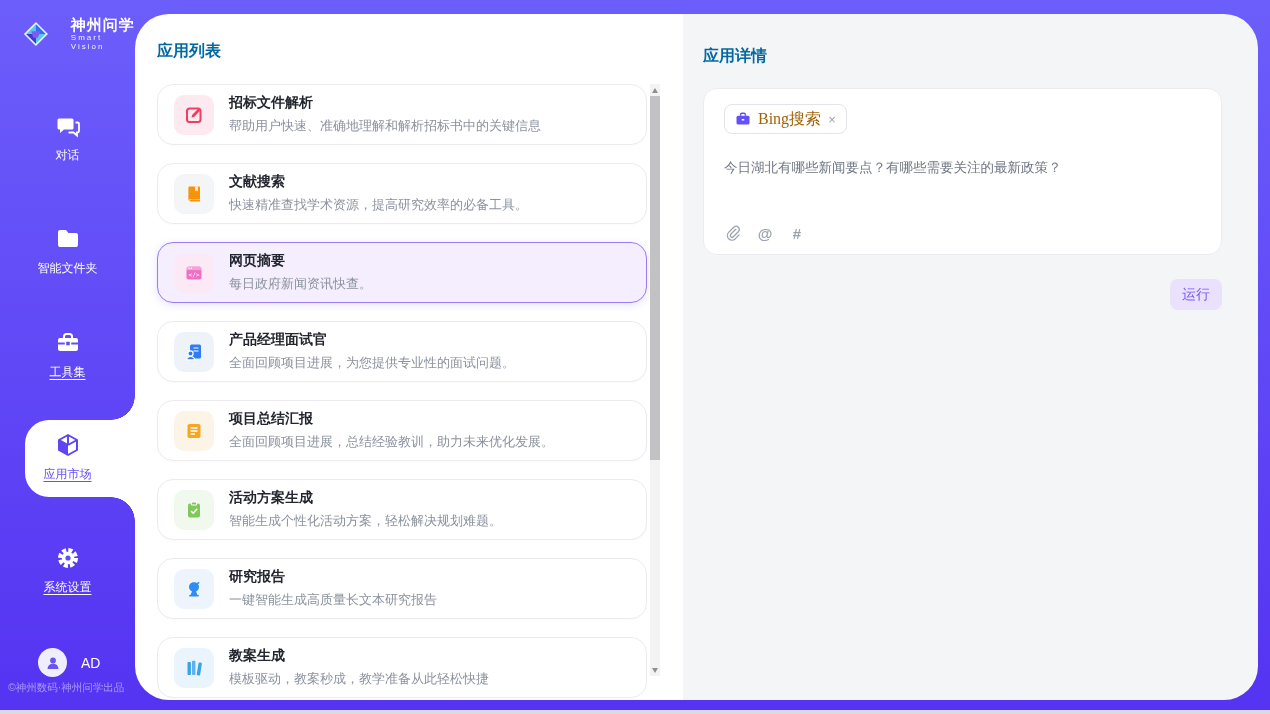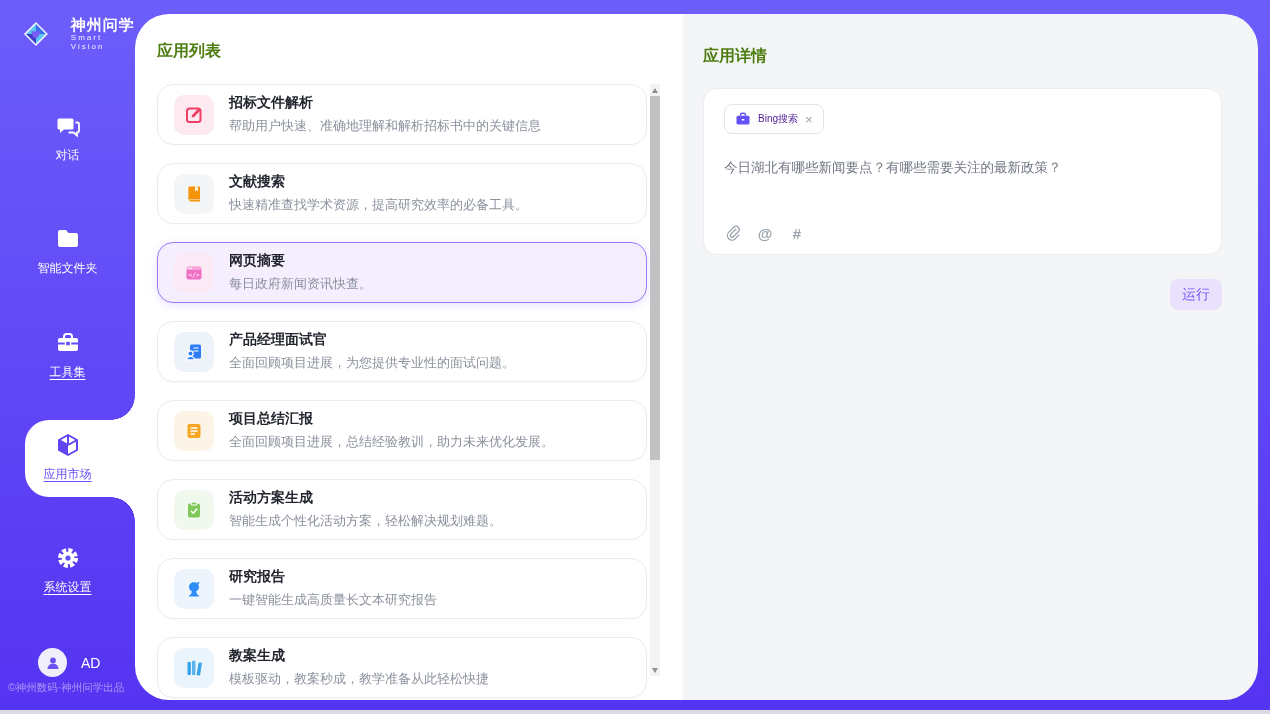--- a/index.html
+++ b/index.html
@@ -29,21 +29,21 @@
   .avatar { width:29px; height:29px; border-radius:50%; background:#f1eefb; display:flex; align-items:center; justify-content:center; }
   .user-name { font-size:14px; color:#fff; }
   .side-footer { position:absolute; left:8px; top:681px; font-size:10.5px; color:rgba(255,255,255,.48); white-space:nowrap; }
 
   
   .main { position:absolute; left:135px; top:14px; width:1123px; height:686px;
           border-radius:34px; overflow:hidden; display:flex; }
   .col-list { width:548px; background:#fff; position:relative; flex:none; }
   .col-detail { flex:1; background:#f4f5f7; position:relative; padding:32px 36px 0 20px; }
 
-  .panel-title { font-size:16px; font-weight:bold; color:#4d7c0f; }
+  .panel-title { font-size:16px; font-weight:bold; color:#0369a1; }
   .col-list .panel-title { position:absolute; left:22px; top:27px; }
 
   
   .cards { position:absolute; left:22px; top:70px; width:490px; }
   .card { display:flex; align-items:center; gap:15px; height:61px; margin-bottom:18px;
           background:#fff; border:1px solid #ececef; border-radius:16px; padding:1px 16px; cursor:pointer;
           box-shadow:0 1px 2px rgba(20,20,40,.02); }
   .card.selected { background:var(--selected-bg); border:1.5px solid var(--selected-border);
                    box-shadow:0 2px 8px rgba(124,92,246,.18); }
   .app-icon { width:40px; height:40px; border-radius:10px; flex:none;
@@ -60,21 +60,21 @@
   .sb-btn.up { top:0; } .sb-btn.down { bottom:0; }
   .tri-up { width:0; height:0; border-left:3.5px solid transparent; border-right:3.5px solid transparent; border-bottom:5px solid #8f9096; }
   .tri-down { width:0; height:0; border-left:3.5px solid transparent; border-right:3.5px solid transparent; border-top:5px solid #8f9096; }
   .sb-thumb { position:absolute; left:0; top:12px; width:10px; height:364px; background:#c2c2c5; cursor:pointer; }
 
   
   .detail-card { margin-top:21px; height:167px; background:#fff; border:1px solid #ececf0;
                  border-radius:14px; padding:15px 20px 12px; display:flex; flex-direction:column; }
   .tag { display:inline-flex; align-items:center; gap:7px; height:30px; padding:0 10px;
          border:1px solid #e3e3e9; border-radius:8px; background:#fff; width:max-content; cursor:default; }
-  .tag-label { font-size:10px; color:#4c1d95; }
+  .tag-label { font-size:16px; color:#a16207;font-family:Liberation Serif, serif; }
   .tag-close { font-size:13px; color:#9aa0ab; cursor:pointer; line-height:1; }
   .question { margin-top:25px; font-size:13.5px; color:#707683; }
   .dc-toolbar { margin-top:auto; display:flex; align-items:center; gap:14px; color:#9aa3ad; }
   .tool-ic { width:18px; height:18px; display:flex; align-items:center; justify-content:center; cursor:pointer; }
   .tool-ic.txt { font-size:15px; color:#9aa3ad; font-weight:bold; }
   .run-row { display:flex; justify-content:flex-end; margin-top:24px; }
   .run-btn { min-width:51px; height:31px; border:none; border-radius:8px; background:var(--run-bg);
              color:var(--run-text); font-size:14px; cursor:pointer; font-family:inherit; padding:0 12px; }
 </style>
 </head>

